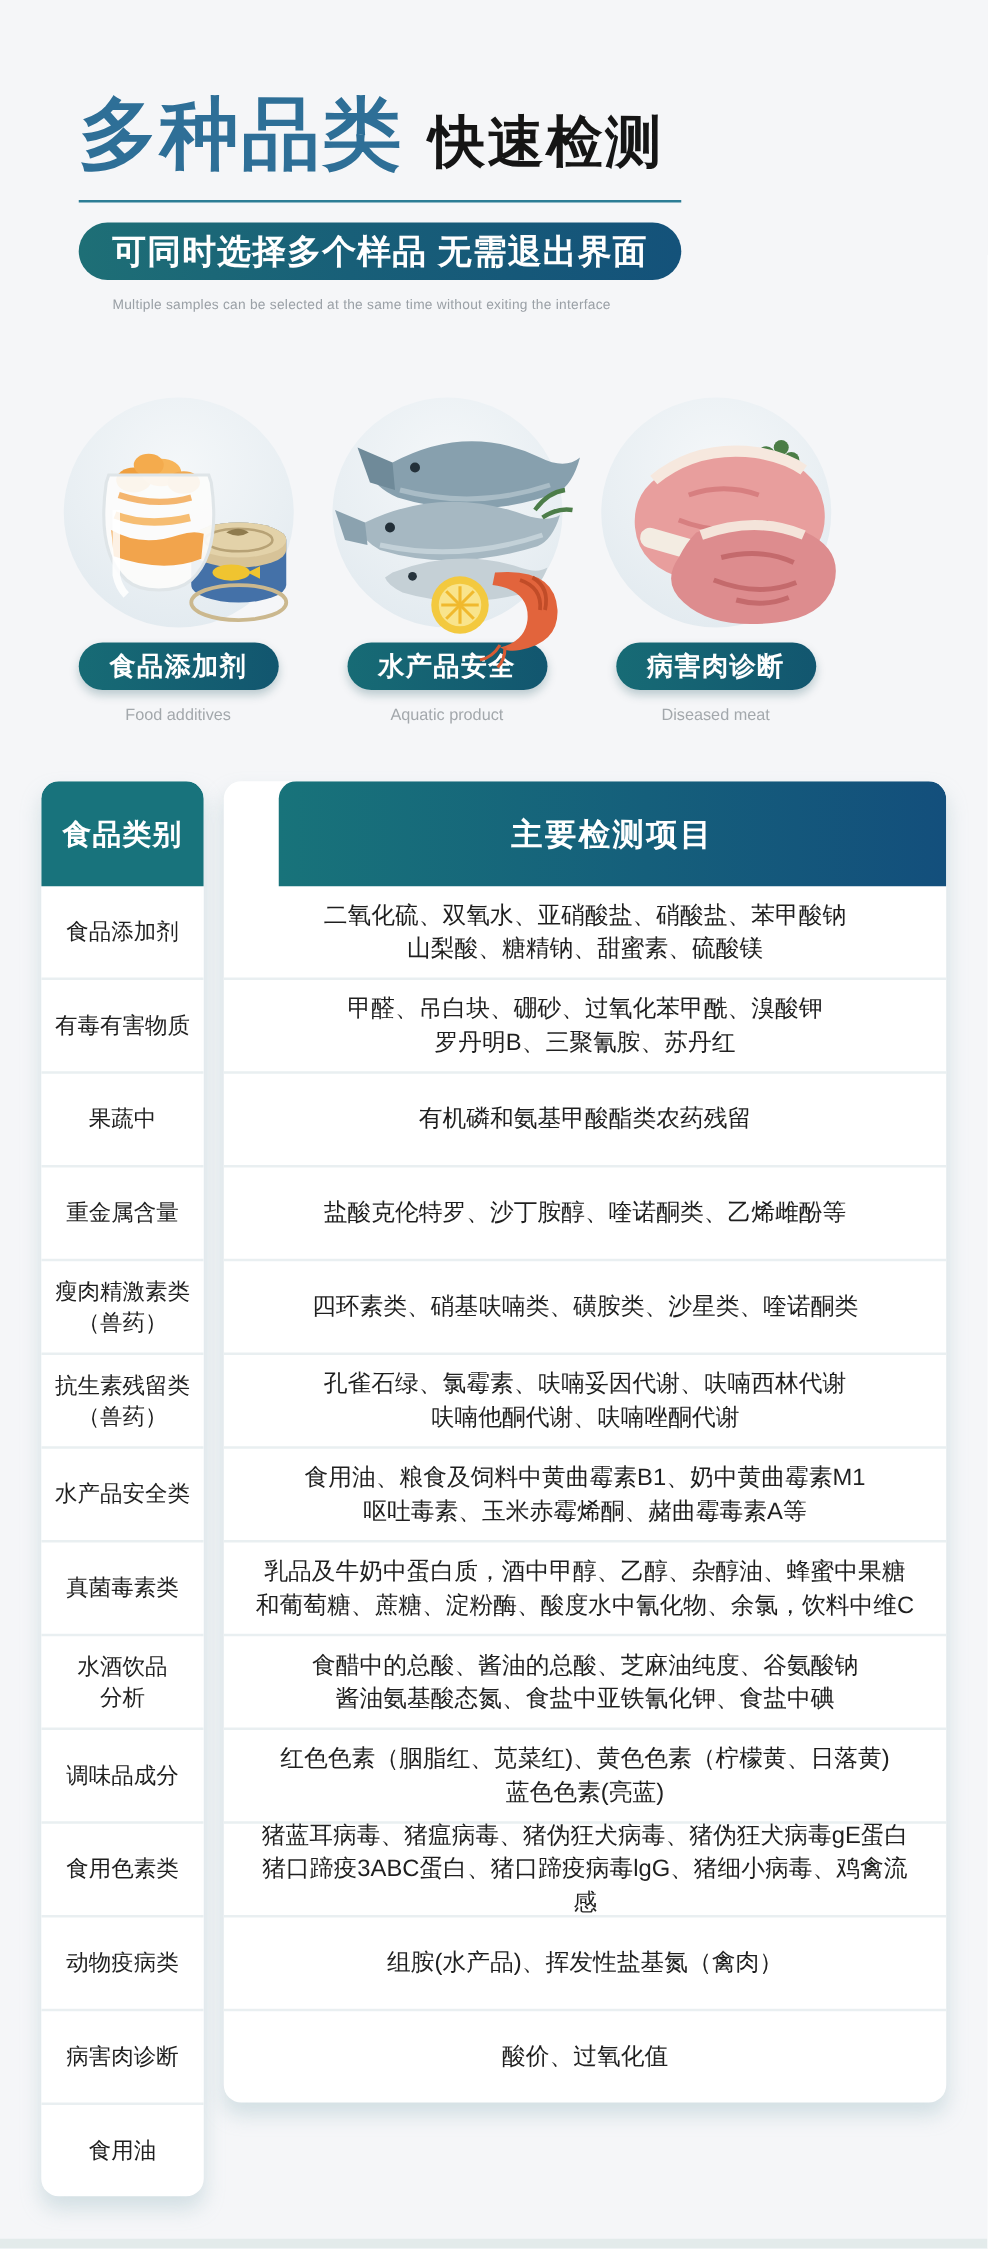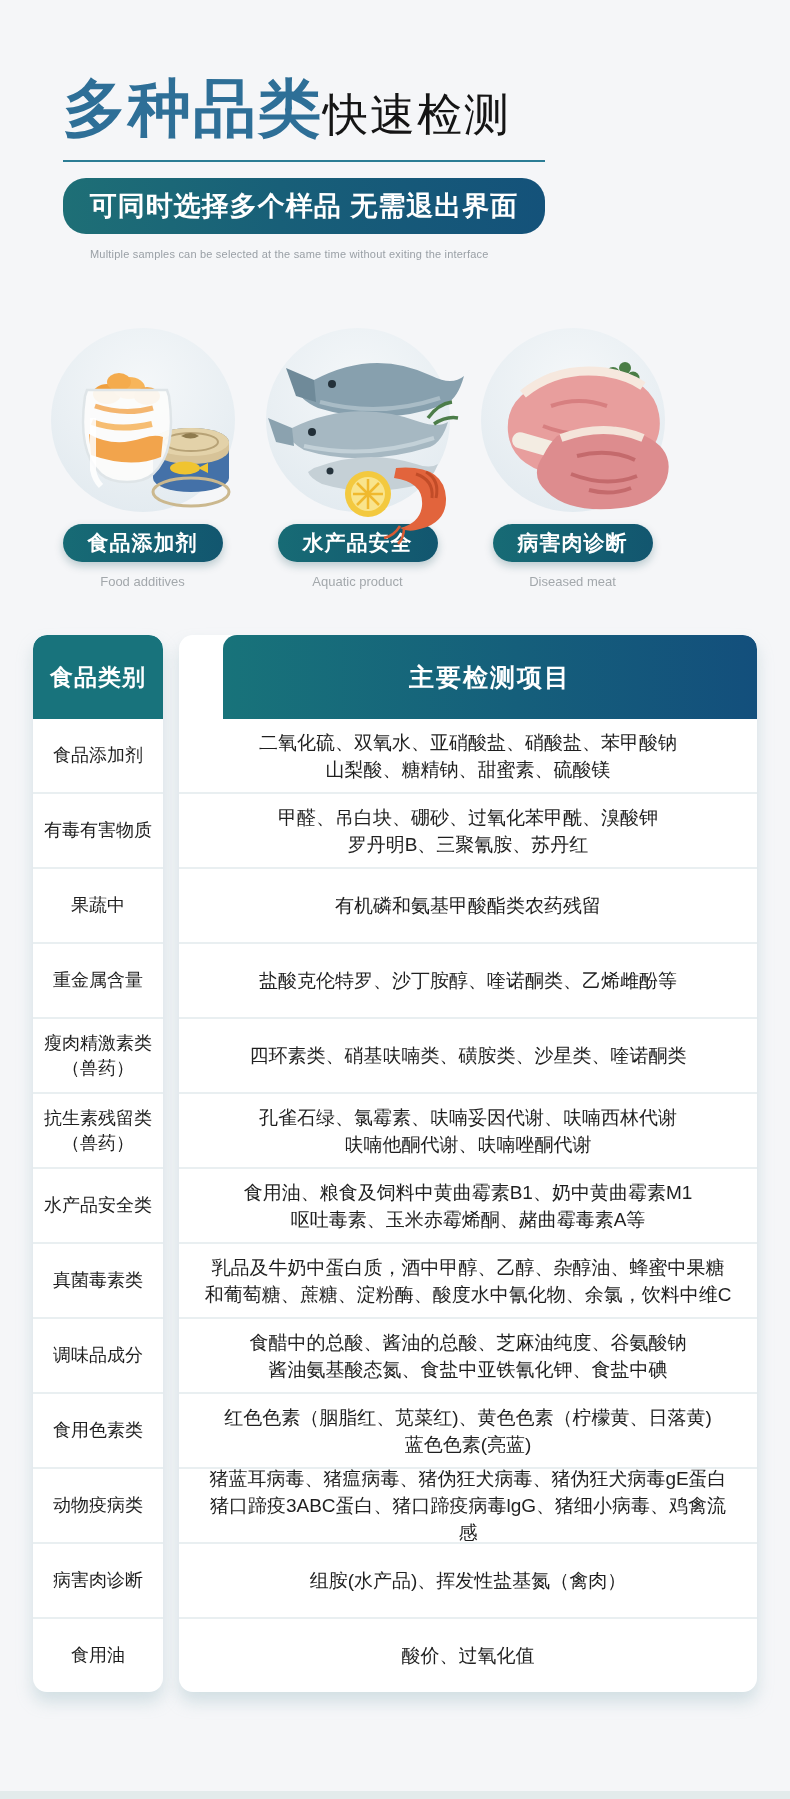--- a/index.html
+++ b/index.html
@@ -3,23 +3,23 @@
 <meta charset="utf-8">
 <style>
   html,body{margin:0;padding:0;}
   body{font-family:"Liberation Sans","DejaVu Sans",sans-serif;}
   .page{position:relative;width:790px;height:1799px;background:#f5f6f8;overflow:hidden;}
 
   
   .header{padding:70px 0 0 63px;}
   .title-line{display:flex;align-items:baseline;}
   .title-main{font-size:63px;font-weight:800;color:#2e6f97;letter-spacing:2px;line-height:76px;}
-  .title-sub{font-size:45px;font-weight:400;color:#151515;letter-spacing:2px;}
+  .title-sub{font-size:45px;font-weight:700;color:#151515;margin-left:20px;letter-spacing:2px;}
   .title-underline{width:482px;height:2px;background:#2c7d95;margin-top:14px;}
-  .feature-banner{margin-top:16px;width:482px;height:56px;border-radius:23px;
+  .feature-banner{margin-top:16px;width:482px;height:46px;border-radius:23px;
     background:linear-gradient(90deg,#1e6f76 0%,#185f78 45%,#14527a 100%);
     color:#fff;font-size:27px;font-weight:700;letter-spacing:1px;
     display:flex;align-items:center;justify-content:center;box-sizing:border-box;}
   .banner-sub{margin:14px 0 0 27px;font-size:11px;color:#9aa0a6;letter-spacing:.2px;}
 
   
   .categories{display:flex;margin:68px 0 0 35px;}
   .category{width:215px;display:flex;flex-direction:column;align-items:center;}
   .photo-circle{position:relative;width:184px;height:184px;border-radius:50%;
     background:radial-gradient(circle at 50% 30%,#f4f7f9 0%,#e9eff3 55%,#dfe8ee 100%);}
@@ -181,20 +181,22 @@
       <div class="cell">食品添加剂</div>
       <div class="cell">有毒有害物质</div>
       <div class="cell">果蔬中</div>
       <div class="cell">重金属含量</div>
       <div class="cell">瘦肉精激素类
 （兽药）</div>
       <div class="cell">抗生素残留类
 （兽药）</div>
       <div class="cell">水产品安全类</div>
       <div class="cell">真菌毒素类</div>
+      <div class="cell">水酒饮品
+分析</div>
       <div class="cell">调味品成分</div>
       <div class="cell">食用色素类</div>
       <div class="cell">动物疫病类</div>
       <div class="cell">病害肉诊断</div>
       <div class="cell">食用油</div>
     </div>
 
     <div class="card right">
       <div class="card-header items">主要检测项目</div>
       <div class="cell">二氧化硫、双氧水、亚硝酸盐、硝酸盐、苯甲酸钠

